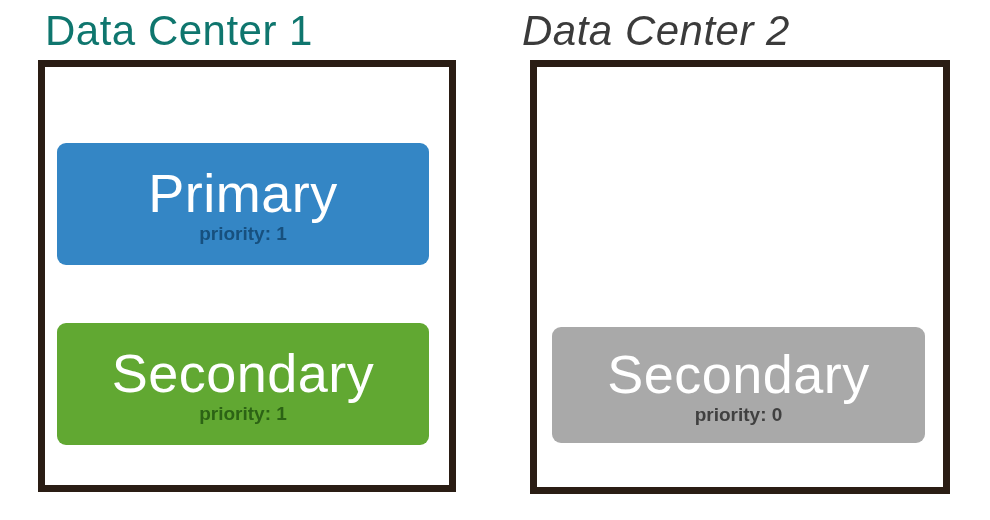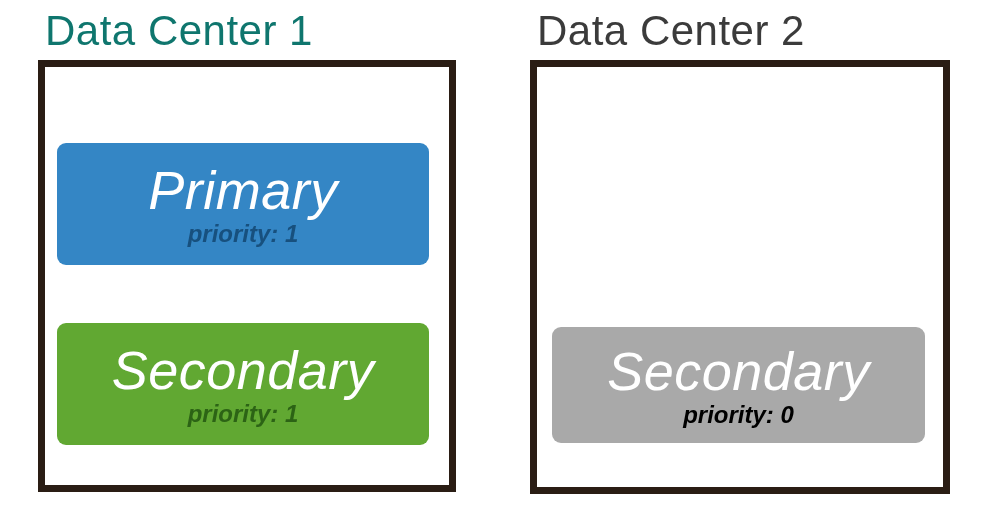--- a/index.html
+++ b/index.html
@@ -17,21 +17,21 @@
   .dc-title {
     position: absolute;
     top: 8px;
     font-size: 42px;
     line-height: 1.1;
     font-weight: 400;
     letter-spacing: 0.5px;
     white-space: nowrap;
   }
   .dc-title.dc1 { left: 45px; }
-  .dc-title.dc2 { left: 537px; }
+  .dc-title.dc2 { left: 522px; font-style: italic; }
 
   .dc-box {
     position: absolute;
     box-sizing: border-box;
     background: #ffffff;
     border-style: solid;
     border-width: 7px;
   }
   .dc-box.dc1 {
     left: 38px; top: 60px;
@@ -43,30 +43,29 @@
   }
 
   .node {
     position: absolute;
     border-radius: 9px;
     display: flex;
     flex-direction: column;
     align-items: center;
     justify-content: center;
     text-align: center;
-    font-style: italic;
   }
   .node-role {
     font-size: 54px;
     line-height: 1.05;
     letter-spacing: 0.5px;
     white-space: nowrap;
   }
   .node-priority {
-    font-size: 24px;
+    font-size: 19px;
     line-height: 1;
     font-weight: 700;
     margin-top: 3px;
     white-space: nowrap;
   }
 
   .node.primary-dc1 {
     left: 12px; top: 76px;
     width: 372px; height: 122px;
   }
@@ -96,15 +95,15 @@
     <div class="node-priority" style="color: rgb(44, 99, 21);">priority: 1</div>
   </div>
 </div>
 
 <div class="dc-title dc2" style="color: rgb(59, 59, 59);">Data Center 2</div>
 
 <div class="dc-box dc2" style="border-color: rgb(42, 29, 20);">
 
   <div class="node secondary-dc2" style="background-color: rgb(169, 169, 169);">
     <div class="node-role" style="color: rgb(255, 255, 255);">Secondary</div>
-    <div class="node-priority" style="color: #000000;">priority: 0</div>
+    <div class="node-priority" style="color: #404040;">priority: 0</div>
   </div>
 </div>
 
 </body></html>

